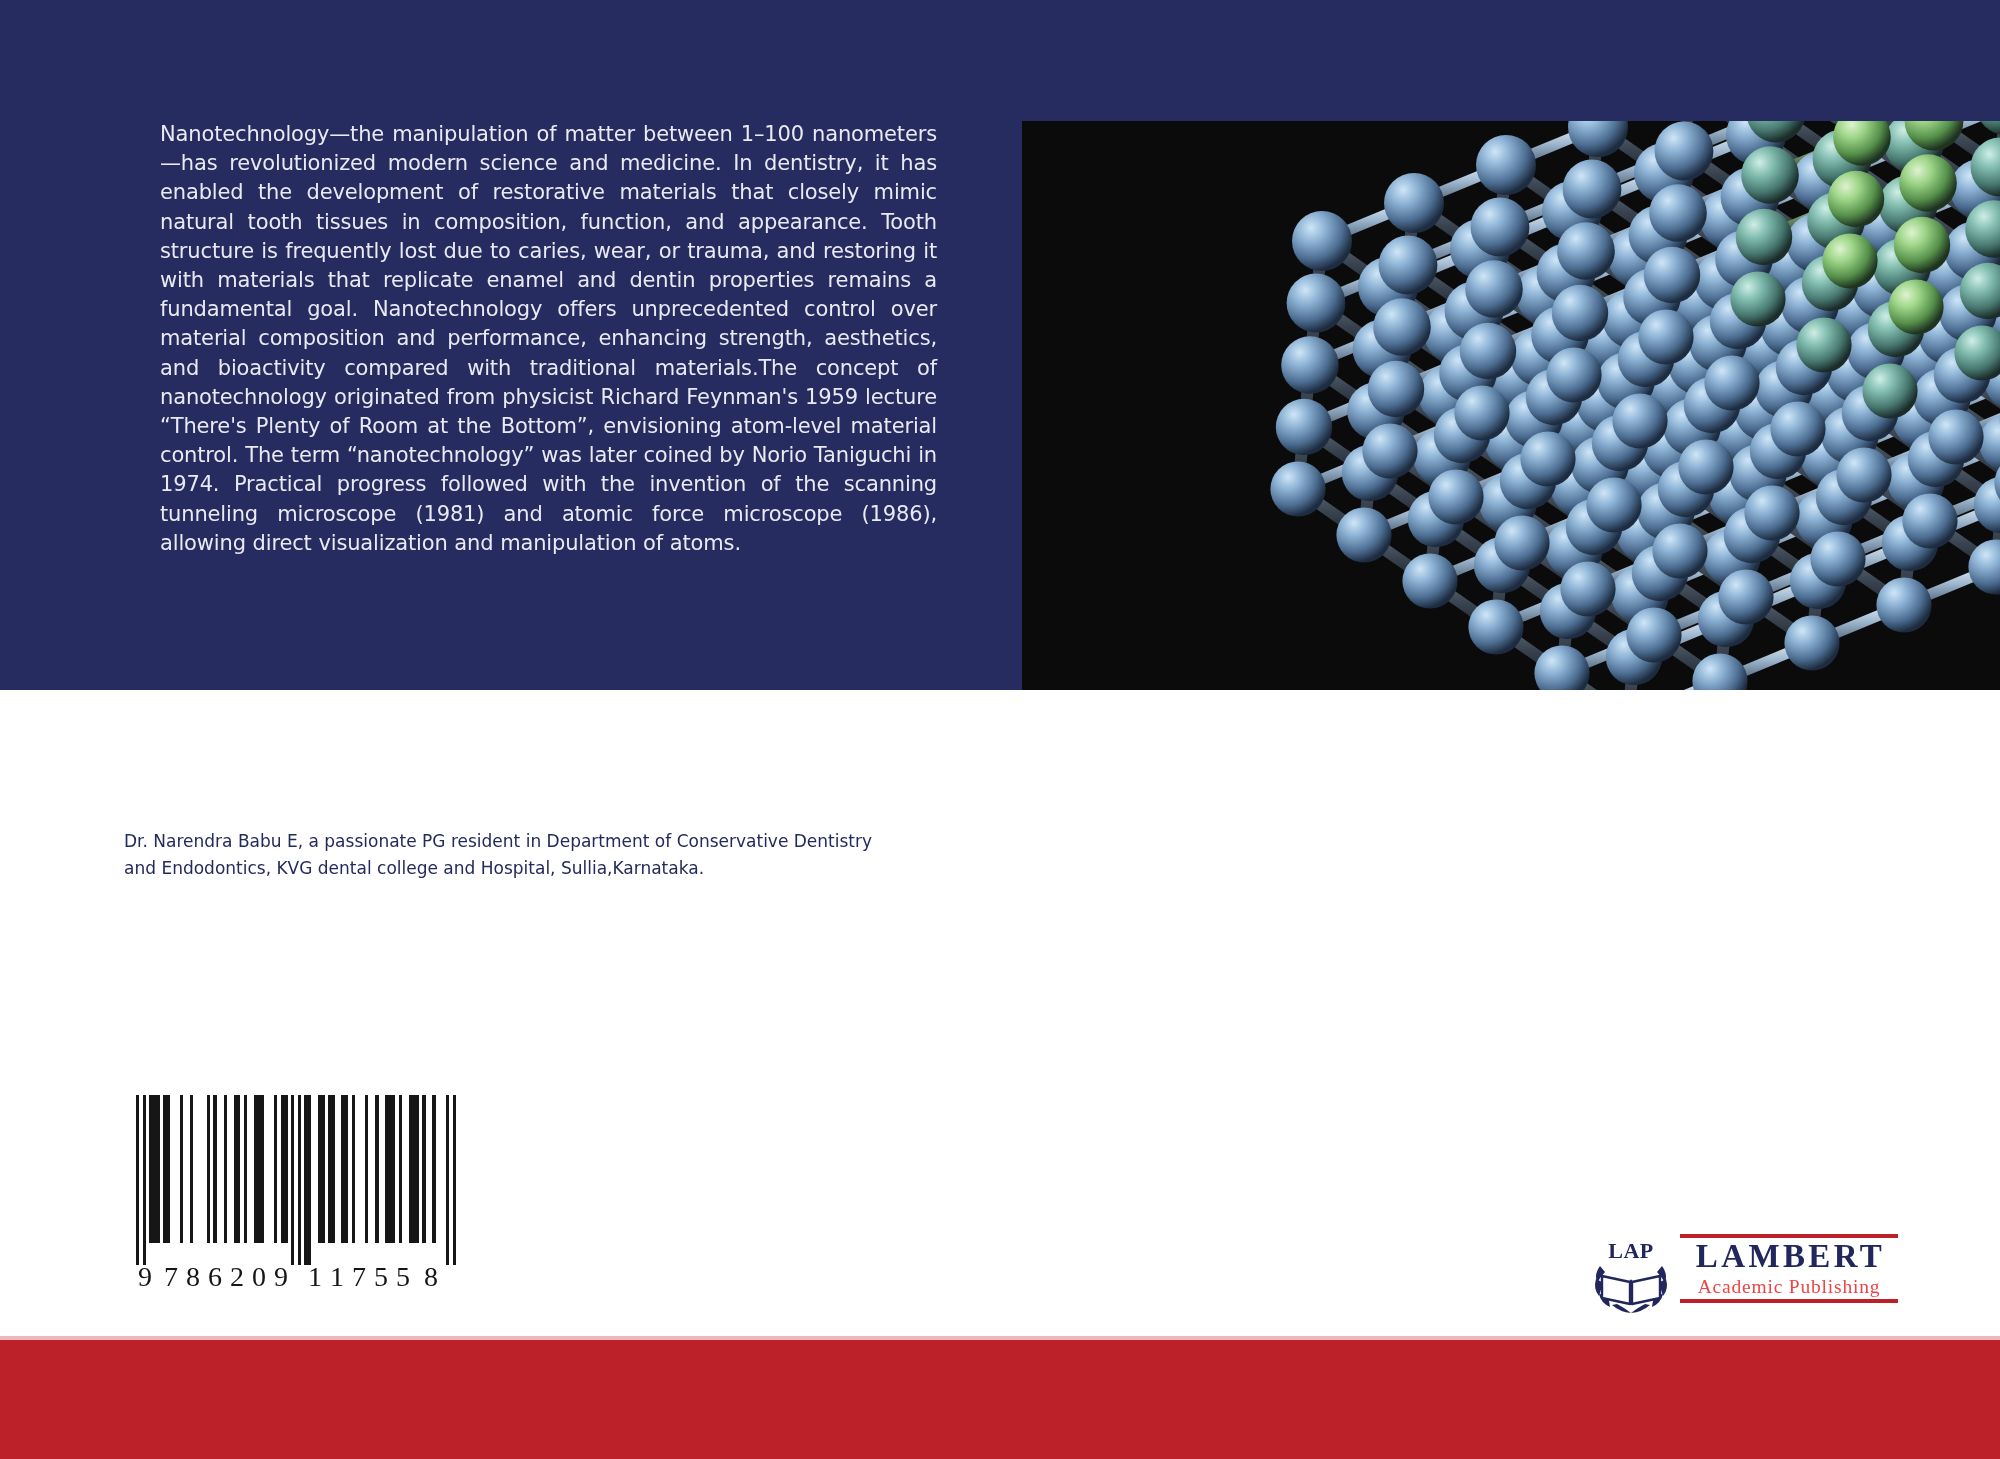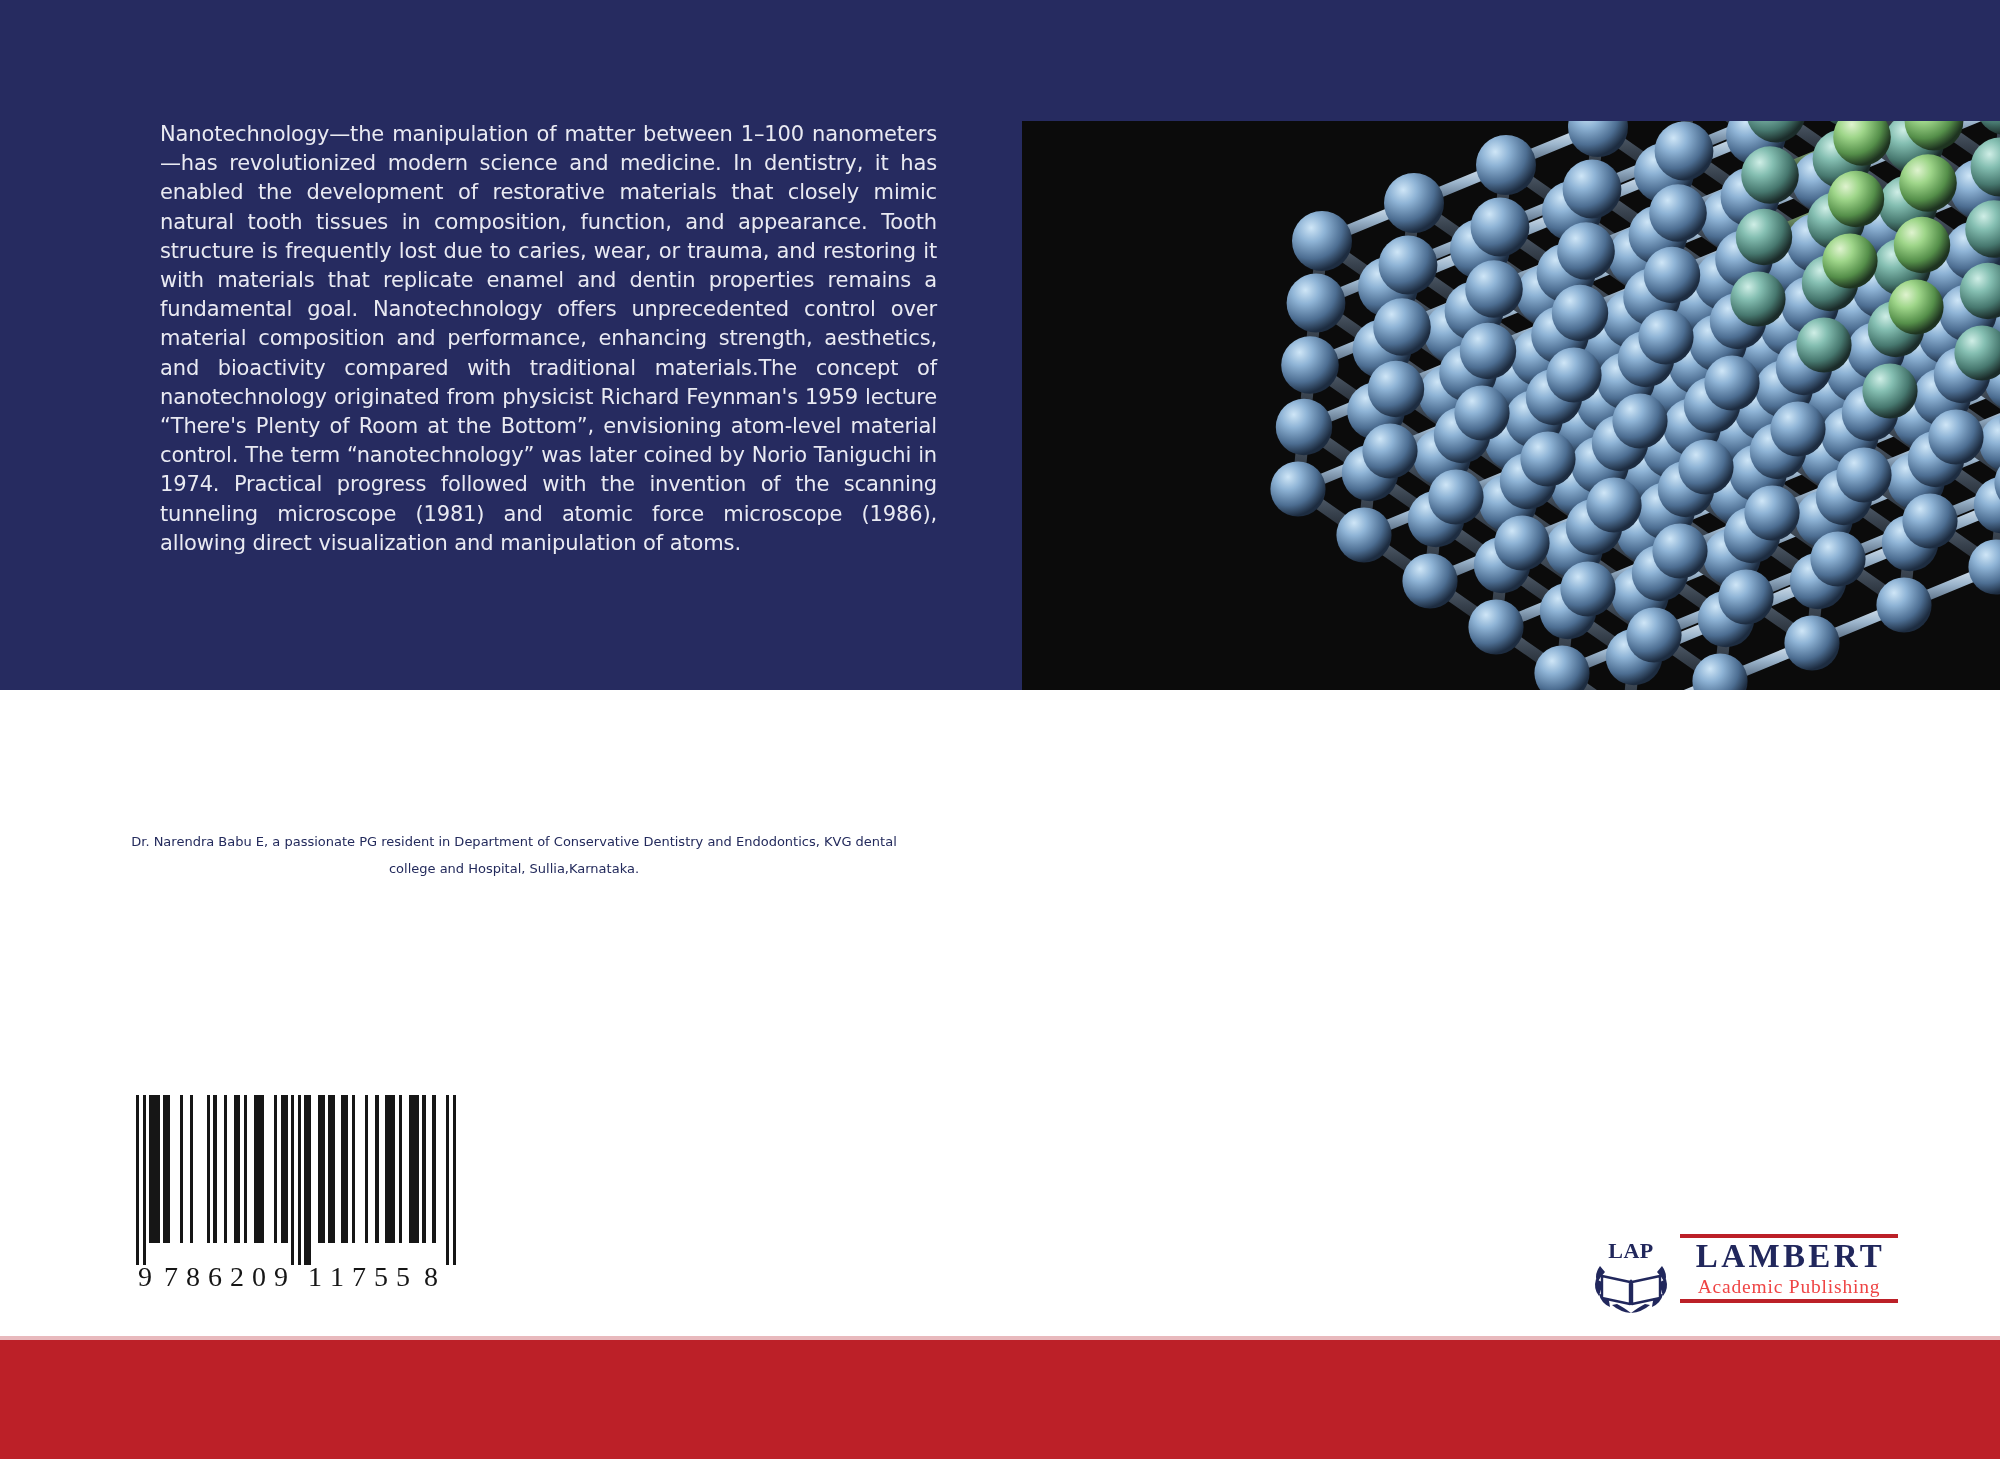--- a/index.html
+++ b/index.html
@@ -81,23 +81,23 @@
     letter-spacing: 0.5px;
   }
 
   
   .bio {
     position: absolute;
     left: 124px; top: 828px;
     width: 780px;
     color: #232a5c;
     font-family: "DejaVu Sans", sans-serif;
-    font-size: 13px;
+    font-size: 17px;
     line-height: 27px;
-    text-align: center;
+    text-align: left;
   }
 
   
   .barcode {
     position: absolute;
     left: 136px; top: 1095px;
     width: 320px; height: 200px;
   }
   .barcode .bars { position: relative; width: 320px; height: 170px; }
   .barcode .bars i {

